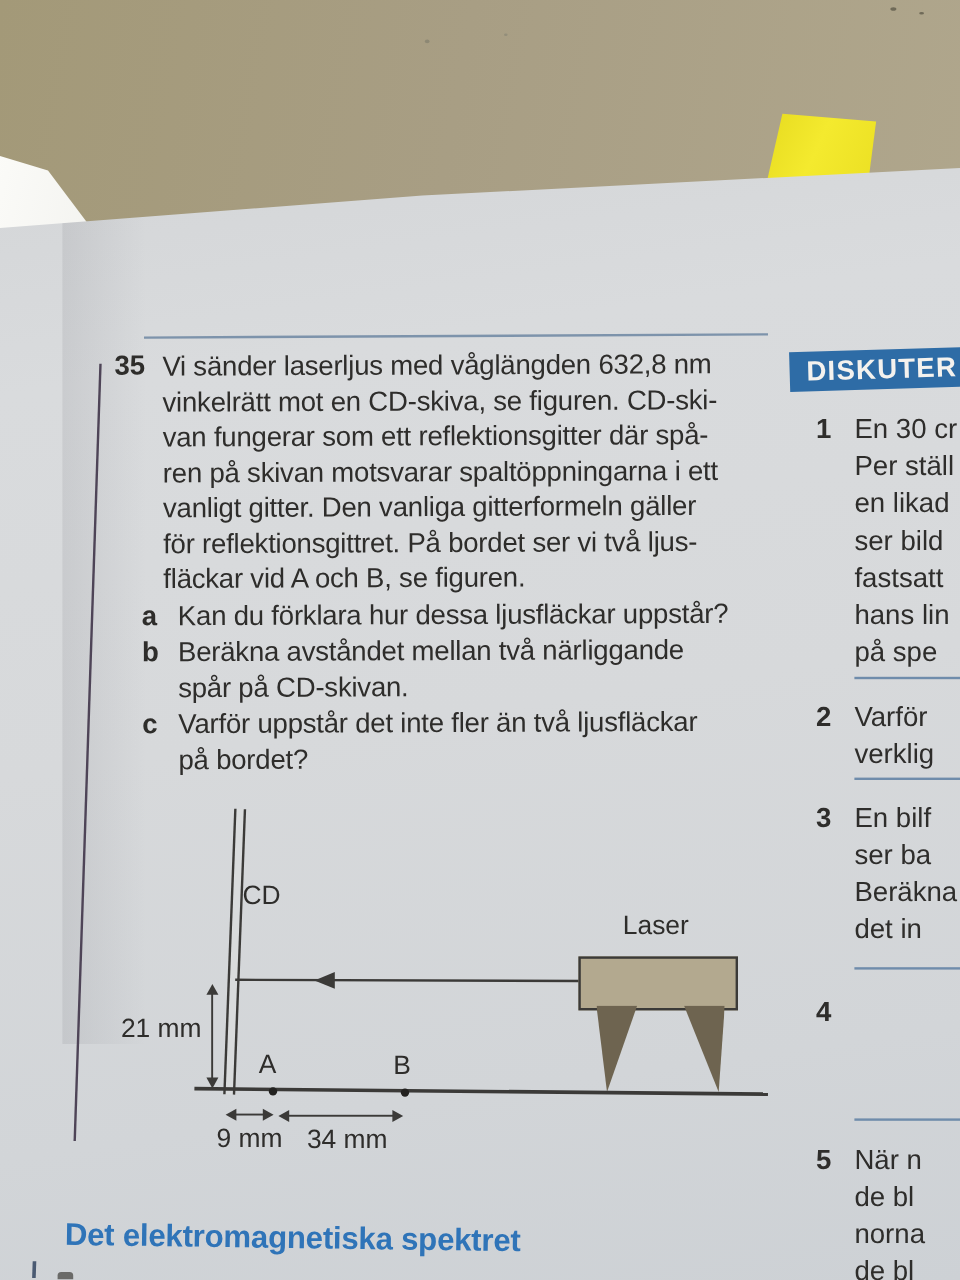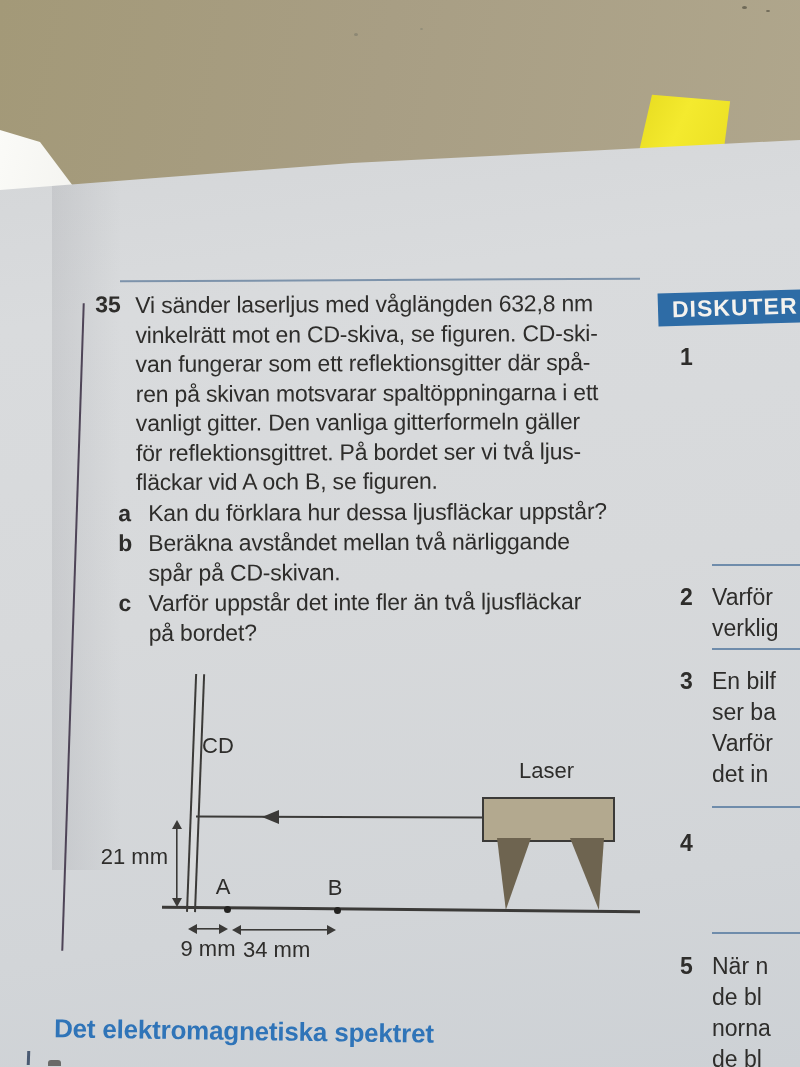--- a/index.html
+++ b/index.html
@@ -140,42 +140,49 @@
       <div class="flabel" style="left:98px;top:844px;width:70px;text-align:right;">21 mm</div>
 
       <div class="dot" style="left:224px;top:906px;"></div>
       <div class="dot" style="left:334px;top:907px;"></div>
       <div class="flabel" style="left:212px;top:874px;width:22px;text-align:center;">A</div>
       <div class="flabel" style="left:324px;top:875px;width:22px;text-align:center;">B</div>
 
       <div class="harrow" style="left:188px;top:924px;width:40px;"></div>
       <div class="harrow" style="left:232px;top:925px;width:104px;"></div>
       <div class="flabel" style="left:170px;top:936px;width:76px;text-align:center;">9 mm</div>
-      <div class="flabel" style="left:243px;top:937px;width:80px;text-align:left;">34 mm</div>
+      <div class="flabel" style="left:243px;top:937px;width:80px;text-align:right;">34 mm</div>
     </div>
 
     <div class="banner">DISKUTER</div>
 
     <div class="rcitem" style="top:342px;">
       <div class="rcnum">1</div>
+      <div class="rclines">En 30 cr
+Per ställ
+en likad
+ser bild
+fastsatt
+hans lin
+på spe</div>
     </div>
     <div class="rcsep" style="top:564px;"></div>
 
     <div class="rcitem" style="top:582px;">
       <div class="rcnum">2</div>
       <div class="rclines">Varför
 verklig</div>
     </div>
     <div class="rcsep" style="top:648px;"></div>
 
     <div class="rcitem" style="top:666px;">
       <div class="rcnum">3</div>
       <div class="rclines">En bilf
 ser ba
-Varför
+Beräkna
 det in</div>
     </div>
     <div class="rcsep" style="top:806px;"></div>
 
     <div class="rcitem" style="top:828px;">
       <div class="rcnum">4</div>
     </div>
     <div class="rcsep" style="top:932px;"></div>
 
     <div class="rcitem" style="top:951px;">

